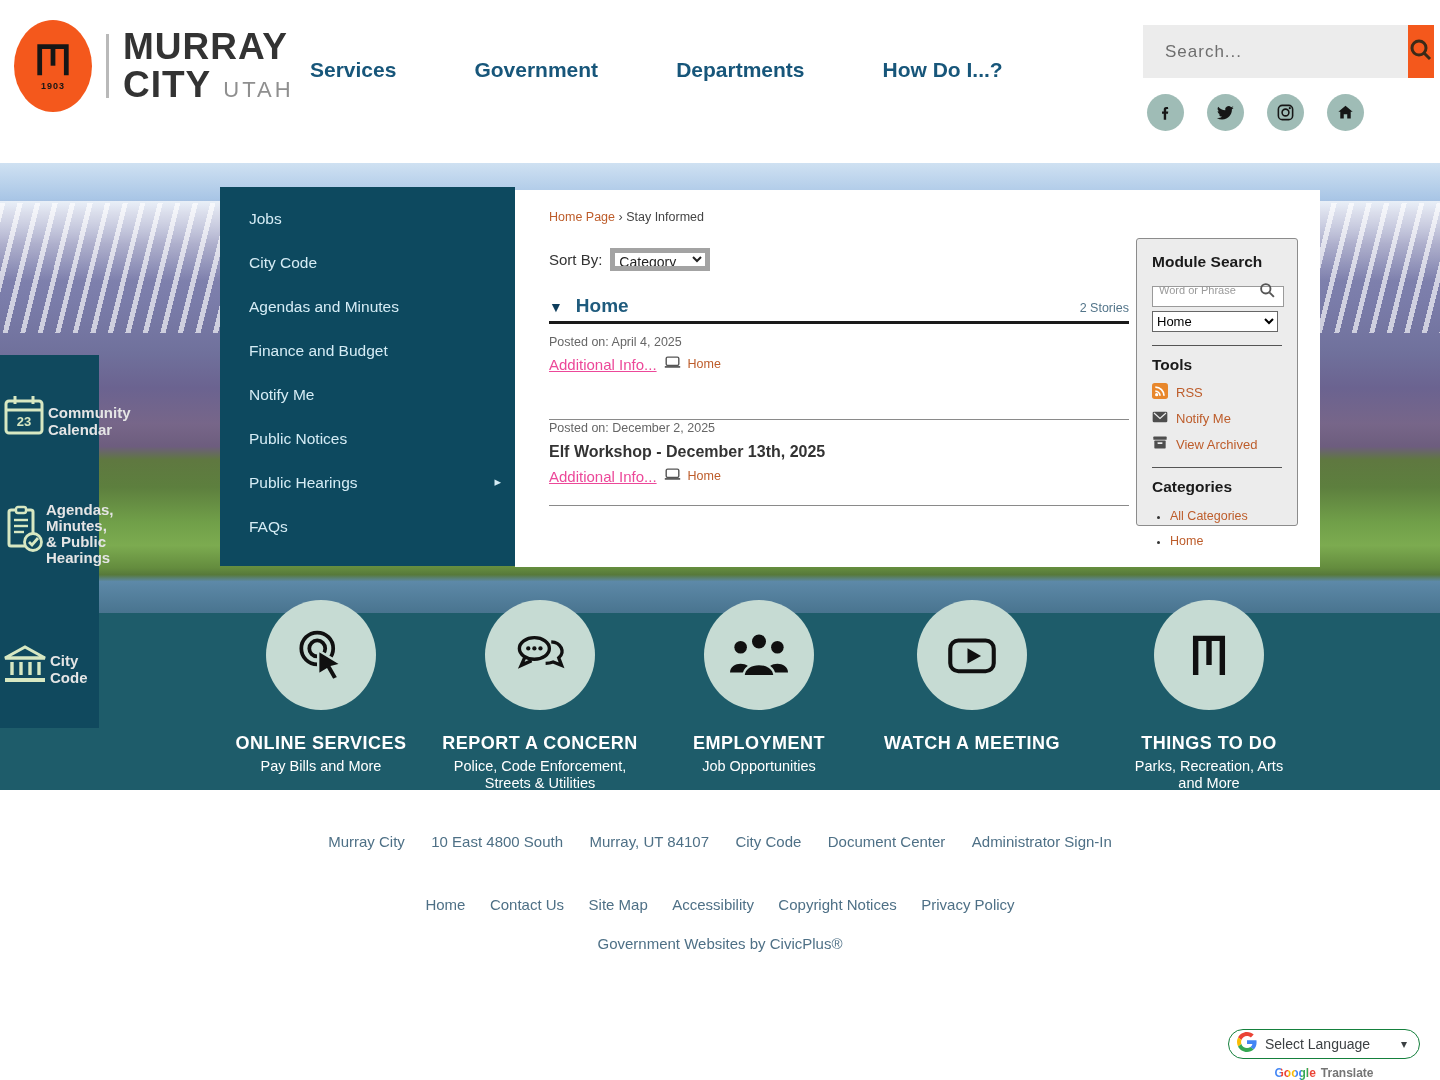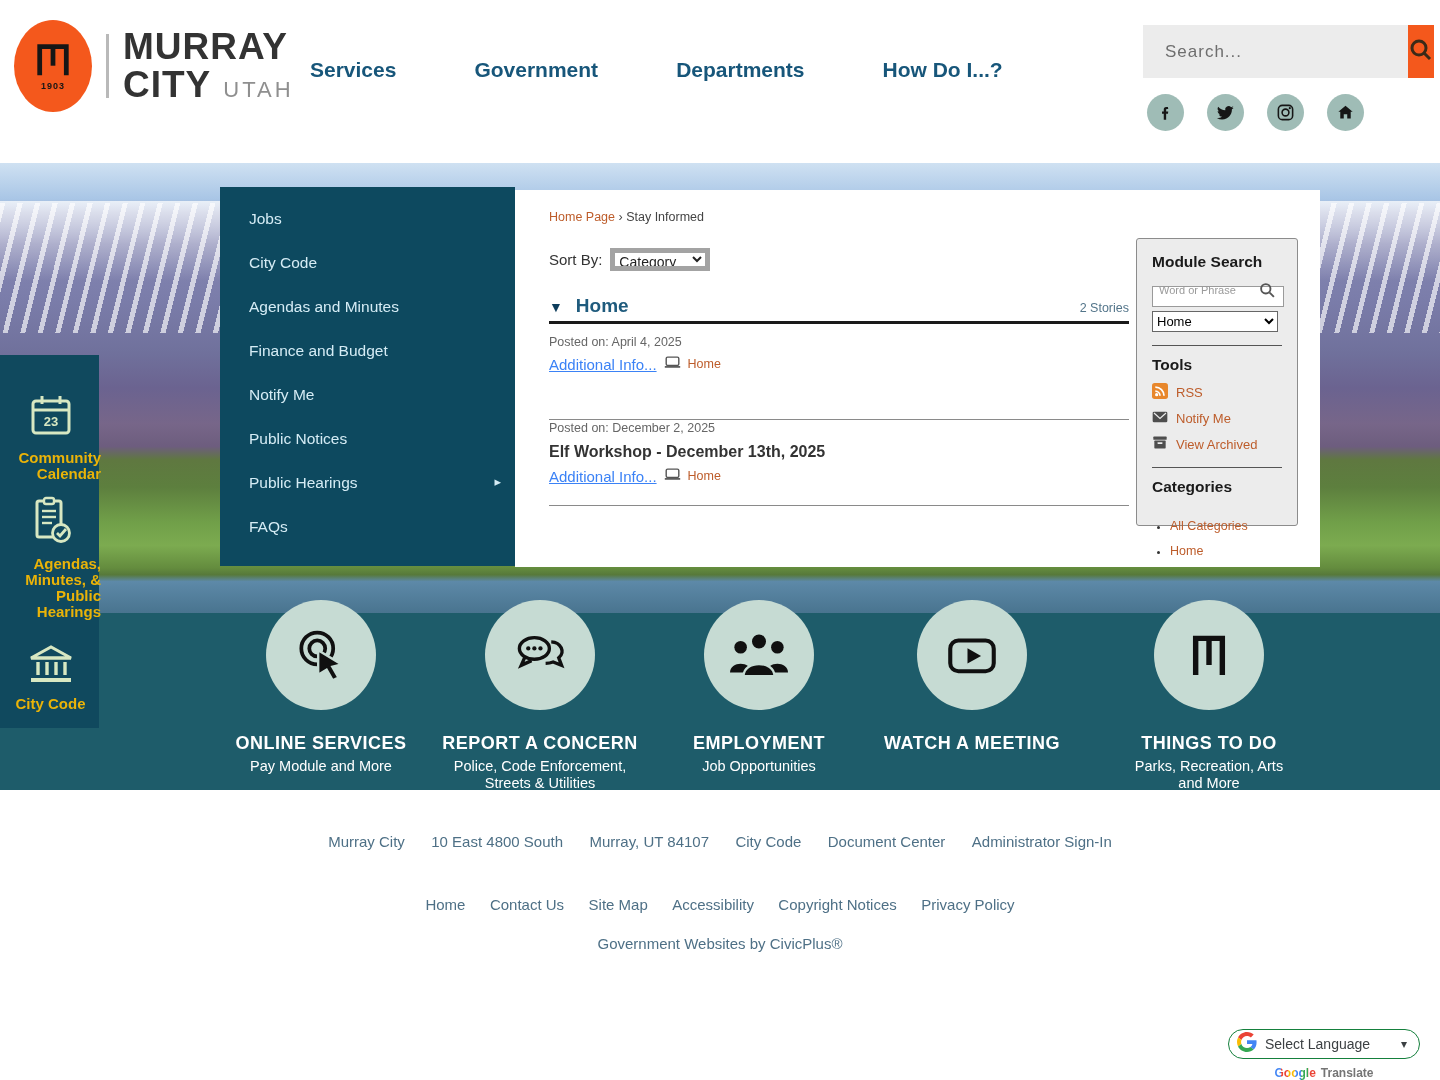--- a/index.html
+++ b/index.html
@@ -37,22 +37,22 @@
         #5f7840 66%, #5d7f3e 72%, #71a049 80%, #7cab50 85%,
         #648c3e 90%, #57793a 91.5%,
         #5d89a8 93%, #49748f 100%);
     background-size:100% 130px, 100% 80px, 100% 100%;
     background-position:0 40px, 0 38px, 0 0;
     background-repeat:no-repeat; }
   .teal-band { position:absolute; left:0; top:613px; width:1440px; height:177px; background:#1e5c6a; }
 
   
   .quickbar { position:absolute; left:0; top:355px; width:99px; height:373px; background:#10495e; z-index:6; }
-  .quick-item { position:absolute; left:0; width:101px; display:flex; flex-direction:column; align-items:center; text-align:right; cursor:pointer; }
-  .quick-item .ql-label { font-size:15px; font-weight:700; color:#eab308; line-height:1.07; margin-top:7px; }
+  .quick-item { position:absolute; left:0; width:101px; display:flex; align-items:center; text-align:left; cursor:pointer; }
+  .quick-item .ql-label { font-size:15px; font-weight:700; color:#e5e5e5; line-height:1.07; margin-top:7px; }
   .qi-1 { top:38px; } .qi-2 { top:140px; } .qi-3 { top:288px; }
 
   
   .sidebar { position:absolute; left:220px; top:187px; width:295px; height:379px; background:#0d495f; z-index:6; padding-top:10px; }
   .sidebar ul { list-style:none; }
   .sidebar li { position:relative; padding:13px 18px 13px 29px; font-size:15.5px; color:#d5ecf5; cursor:pointer; }
   .sidebar .sub-arrow { position:absolute; right:14px; top:13px; font-size:13px; color:#d5ecf5; }
 
   
   .content-panel { position:absolute; left:515px; top:190px; width:805px; height:377px; background:#fff; z-index:6; }
@@ -63,37 +63,37 @@
   .sortbar select { width:100px; height:23px; font-size:14px; font-family:"Liberation Sans",sans-serif; color:#222; border:5px solid #a3a3a3; background:#fff; }
   .section-head { position:absolute; left:34px; top:105px; width:580px; display:flex; align-items:baseline; }
   .section-head .tri { color:#0d3d5c; font-size:14px; margin-right:13px; }
   .section-head .sec-title { font-size:19px; font-weight:700; color:#1f5b7d; }
   .section-head .count { margin-left:auto; font-size:12.5px; color:#53758a; }
   .head-rule { position:absolute; left:34px; top:131px; width:580px; border:none; border-top:3px solid #1a1a1a; }
   .story { position:absolute; left:34px; width:580px; }
   .story .posted { font-size:12.5px; color:#666; }
   .story .title { font-size:16px; font-weight:700; color:#333; margin-top:8px; }
   .story .links { display:flex; align-items:center; gap:7px; margin-top:6px; }
-  .story .addl { font-size:15px; color:#3b82f6; text-decoration:underline; }
+  .story .addl { font-size:15px; color:#ec4899; text-decoration:underline; }
   .story .cat { font-size:12.5px; color:#bd5c2a; text-decoration:none; }
   .story-rule { position:absolute; left:34px; width:580px; border:none; border-top:1px solid #8a8a8a; }
   .st-1 { top:145px; } .rule-1 { top:229px; } .st-2 { top:231px; } .rule-2 { top:315px; }
 
   
   .module-panel { position:absolute; left:1136px; top:238px; width:162px; height:288px; background:#ececec; border:1px solid #8c8c8c; border-radius:3px; z-index:7; padding:14px 15px; }
   .module-panel h3 { font-size:15.5px; color:#1a1a1a; margin-bottom:9px; }
   .mod-input-wrap { position:relative; margin-bottom:4px; }
   .mod-input { width:132px; height:21px; border:1px solid #9a9a9a; background:#fff; font-size:11px; padding:0 22px 12px 6px; color:#444; font-family:"Liberation Sans",sans-serif; }
   .mod-input::placeholder { color:#9a9a9a; }
   .mod-input-wrap svg { position:absolute; right:6px; top:2px; }
   .mod-select { width:126px; height:21px; font-size:13px; border:1px solid #666; background:#fff; font-family:"Liberation Sans",sans-serif; }
   .mod-rule { border:none; border-top:1px solid #555; margin:13px 0 10px 0; }
   .tool-row { display:flex; align-items:center; gap:8px; margin-bottom:7px; cursor:pointer; }
   .tool-row a { font-size:13px; color:#bd5c2a; text-decoration:none; }
-  .cat-list { list-style:disc; margin-left:18px; margin-top:20px; }
+  .cat-list { list-style:disc; margin-left:18px; margin-top:10px; }
   .cat-list li { margin-bottom:7px; cursor:pointer; }
   .cat-list li::marker { color:#333; font-size:11px; }
   .cat-list a { font-size:12.5px; color:#bd5c2a; text-decoration:none; }
 
   
   .feature { position:absolute; width:220px; text-align:center; z-index:7; cursor:pointer; }
   .feature .circle { width:110px; height:110px; border-radius:50%; background:#c6dbd3; margin:0 auto; display:flex; align-items:center; justify-content:center; }
   .feature .f-title { margin-top:23px; font-size:18px; font-weight:800; color:#fff; letter-spacing:.5px; }
   .feature .f-sub { margin-top:4px; font-size:14.5px; color:#fff; line-height:1.15; }
   .ft-1 { left:211px; top:600px; } .ft-2 { left:430px; top:600px; } .ft-3 { left:649px; top:600px; }
@@ -339,21 +339,21 @@
 
   <div class="feature ft-1">
     <div class="circle">
       <svg width="60" height="60" viewBox="0 0 64 64">
           <circle cx="28" cy="25" r="17" fill="none" stroke="#101010" stroke-width="4"></circle>
           <circle cx="28" cy="25" r="8.5" fill="none" stroke="#101010" stroke-width="4"></circle>
           <path d="M29 27 L54 42 L44 44.5 L50.5 56 L44.5 59 L38 47.5 L29 53 Z" fill="#101010" stroke="#c6dbd3" stroke-width="2.5"></path>
         </svg>
     </div>
     <div class="f-title">ONLINE SERVICES</div>
-    <div class="f-sub">Pay Module and More</div>
+    <div class="f-sub">Pay Bills and More</div>
   </div>
 
   <div class="feature ft-2">
     <div class="circle">
       <svg width="60" height="60" viewBox="0 0 64 64">
           <path d="M44 18 a12 10 0 0 1 8 17 l3 8 -9 -3.5 a16 9 0 0 1 -8 1.5" fill="none" stroke="#101010" stroke-width="3.6"></path>
           <ellipse cx="26" cy="25" rx="16" ry="11.5" fill="none" stroke="#101010" stroke-width="3.6"></ellipse>
           <path d="M16 34 l-4 9 11 -5" fill="none" stroke="#101010" stroke-width="3.6"></path>
           <circle cx="19.5" cy="25" r="2.3" fill="#101010"></circle>
           <circle cx="26" cy="25" r="2.3" fill="#101010"></circle>

